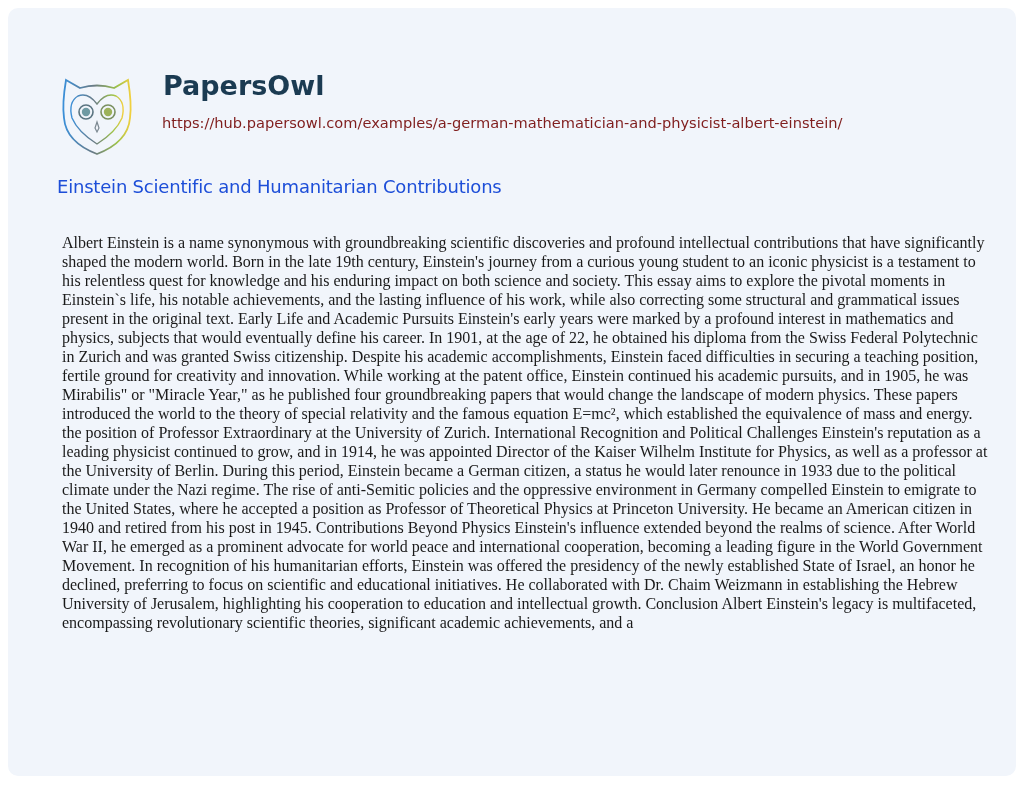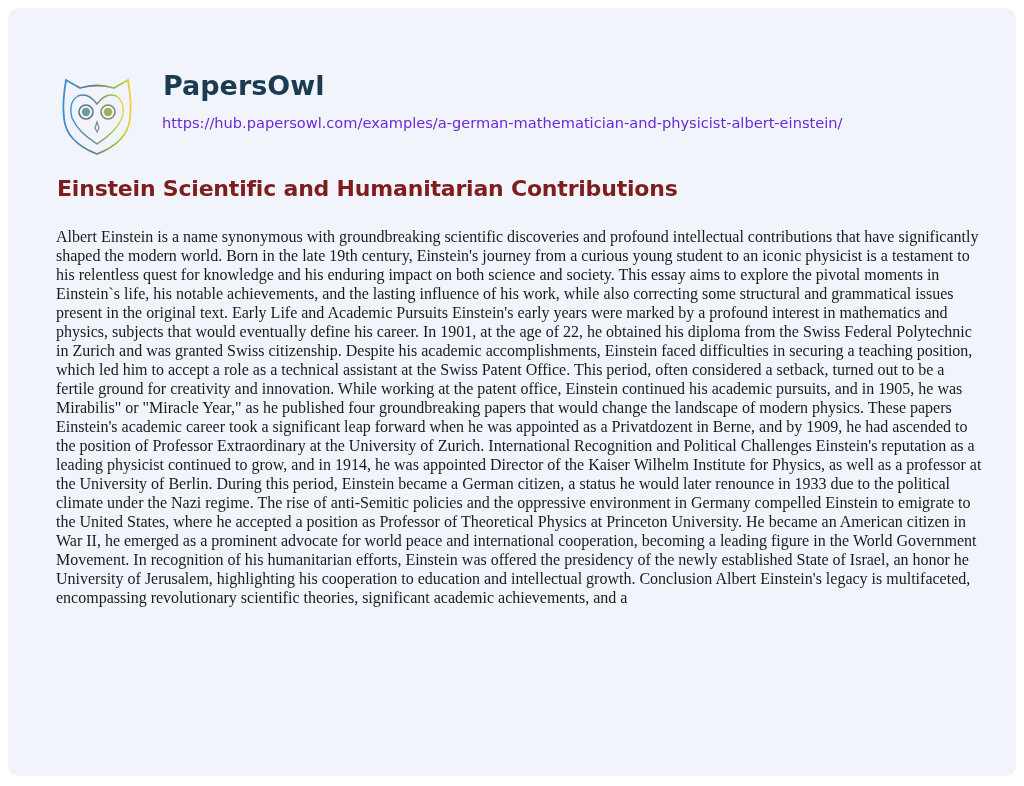--- a/index.html
+++ b/index.html
@@ -36,42 +36,42 @@
       color: #1b3b52;
       letter-spacing: 0px;
       white-space: nowrap;
     }
     .brand-url {
       position: absolute;
       left: 154px;
       top: 106px;
       font-family: "DejaVu Sans", sans-serif;
       font-size: 14.6px;
-      color: #6d28d9;
+      color: #7f1d1d;
       white-space: nowrap;
       text-decoration: none;
     }
     .title {
       position: absolute;
       left: 49px;
       top: 168px;
       margin: 0;
       font-family: "DejaVu Sans", sans-serif;
-      font-weight: bold;
-      font-size: 22px;
-      color: #7f1d1d;
+      font-weight: normal;
+      font-size: 18px;
+      color: #1d4ed8;
       white-space: nowrap;
       letter-spacing: -0.2px;
     }
     .body-text {
       position: absolute;
       left: 48px;
       top: 219px;
       width: 930px;
-      margin: 0;
+      margin: 6px;
       font-family: "Liberation Serif", serif;
       font-size: 16px;
       line-height: 19px;
       color: #1a1a1a;
     }
     .body-text .line {
       display: block;
       white-space: nowrap;
     }
   </style>
@@ -110,28 +110,29 @@
   <h1 class="title">Einstein Scientific and Humanitarian Contributions</h1>
 
   <div class="body-text">
     <span class="line">Albert Einstein is a name synonymous with groundbreaking scientific discoveries and profound intellectual contributions that have significantly</span>
     <span class="line">shaped the modern world. Born in the late 19th century, Einstein's journey from a curious young student to an iconic physicist is a testament to</span>
     <span class="line">his relentless quest for knowledge and his enduring impact on both science and society. This essay aims to explore the pivotal moments in</span>
     <span class="line">Einstein`s life, his notable achievements, and the lasting influence of his work, while also correcting some structural and grammatical issues</span>
     <span class="line">present in the original text. Early Life and Academic Pursuits Einstein's early years were marked by a profound interest in mathematics and</span>
     <span class="line">physics, subjects that would eventually define his career. In 1901, at the age of 22, he obtained his diploma from the Swiss Federal Polytechnic</span>
     <span class="line">in Zurich and was granted Swiss citizenship. Despite his academic accomplishments, Einstein faced difficulties in securing a teaching position,</span>
-    <span class="line">which led him to accept a role as a technical assistant at the Swiss Patent Office. This period, often considered a setback, turned out to be a</span>
     <span class="line">fertile ground for creativity and innovation. While working at the patent office, Einstein continued his academic pursuits, and in 1905, he was</span>
     <span class="line">Mirabilis" or "Miracle Year," as he published four groundbreaking papers that would change the landscape of modern physics. These papers</span>
-    <span class="line">Einstein's academic career took a significant leap forward when he was appointed as a Privatdozent in Berne, and by 1909, he had ascended to</span>
+    <span class="line">introduced the world to the theory of special relativity and the famous equation E=mc², which established the equivalence of mass and energy.</span>
     <span class="line">the position of Professor Extraordinary at the University of Zurich. International Recognition and Political Challenges Einstein's reputation as a</span>
     <span class="line">leading physicist continued to grow, and in 1914, he was appointed Director of the Kaiser Wilhelm Institute for Physics, as well as a professor at</span>
     <span class="line">the University of Berlin. During this period, Einstein became a German citizen, a status he would later renounce in 1933 due to the political</span>
     <span class="line">climate under the Nazi regime. The rise of anti-Semitic policies and the oppressive environment in Germany compelled Einstein to emigrate to</span>
     <span class="line">the United States, where he accepted a position as Professor of Theoretical Physics at Princeton University. He became an American citizen in</span>
+    <span class="line">1940 and retired from his post in 1945. Contributions Beyond Physics Einstein's influence extended beyond the realms of science. After World</span>
     <span class="line">War II, he emerged as a prominent advocate for world peace and international cooperation, becoming a leading figure in the World Government</span>
     <span class="line">Movement. In recognition of his humanitarian efforts, Einstein was offered the presidency of the newly established State of Israel, an honor he</span>
+    <span class="line">declined, preferring to focus on scientific and educational initiatives. He collaborated with Dr. Chaim Weizmann in establishing the Hebrew</span>
     <span class="line">University of Jerusalem, highlighting his cooperation to education and intellectual growth. Conclusion Albert Einstein's legacy is multifaceted,</span>
     <span class="line">encompassing revolutionary scientific theories, significant academic achievements, and a</span>
   </div>
 
 </div>
 
 </body></html>

